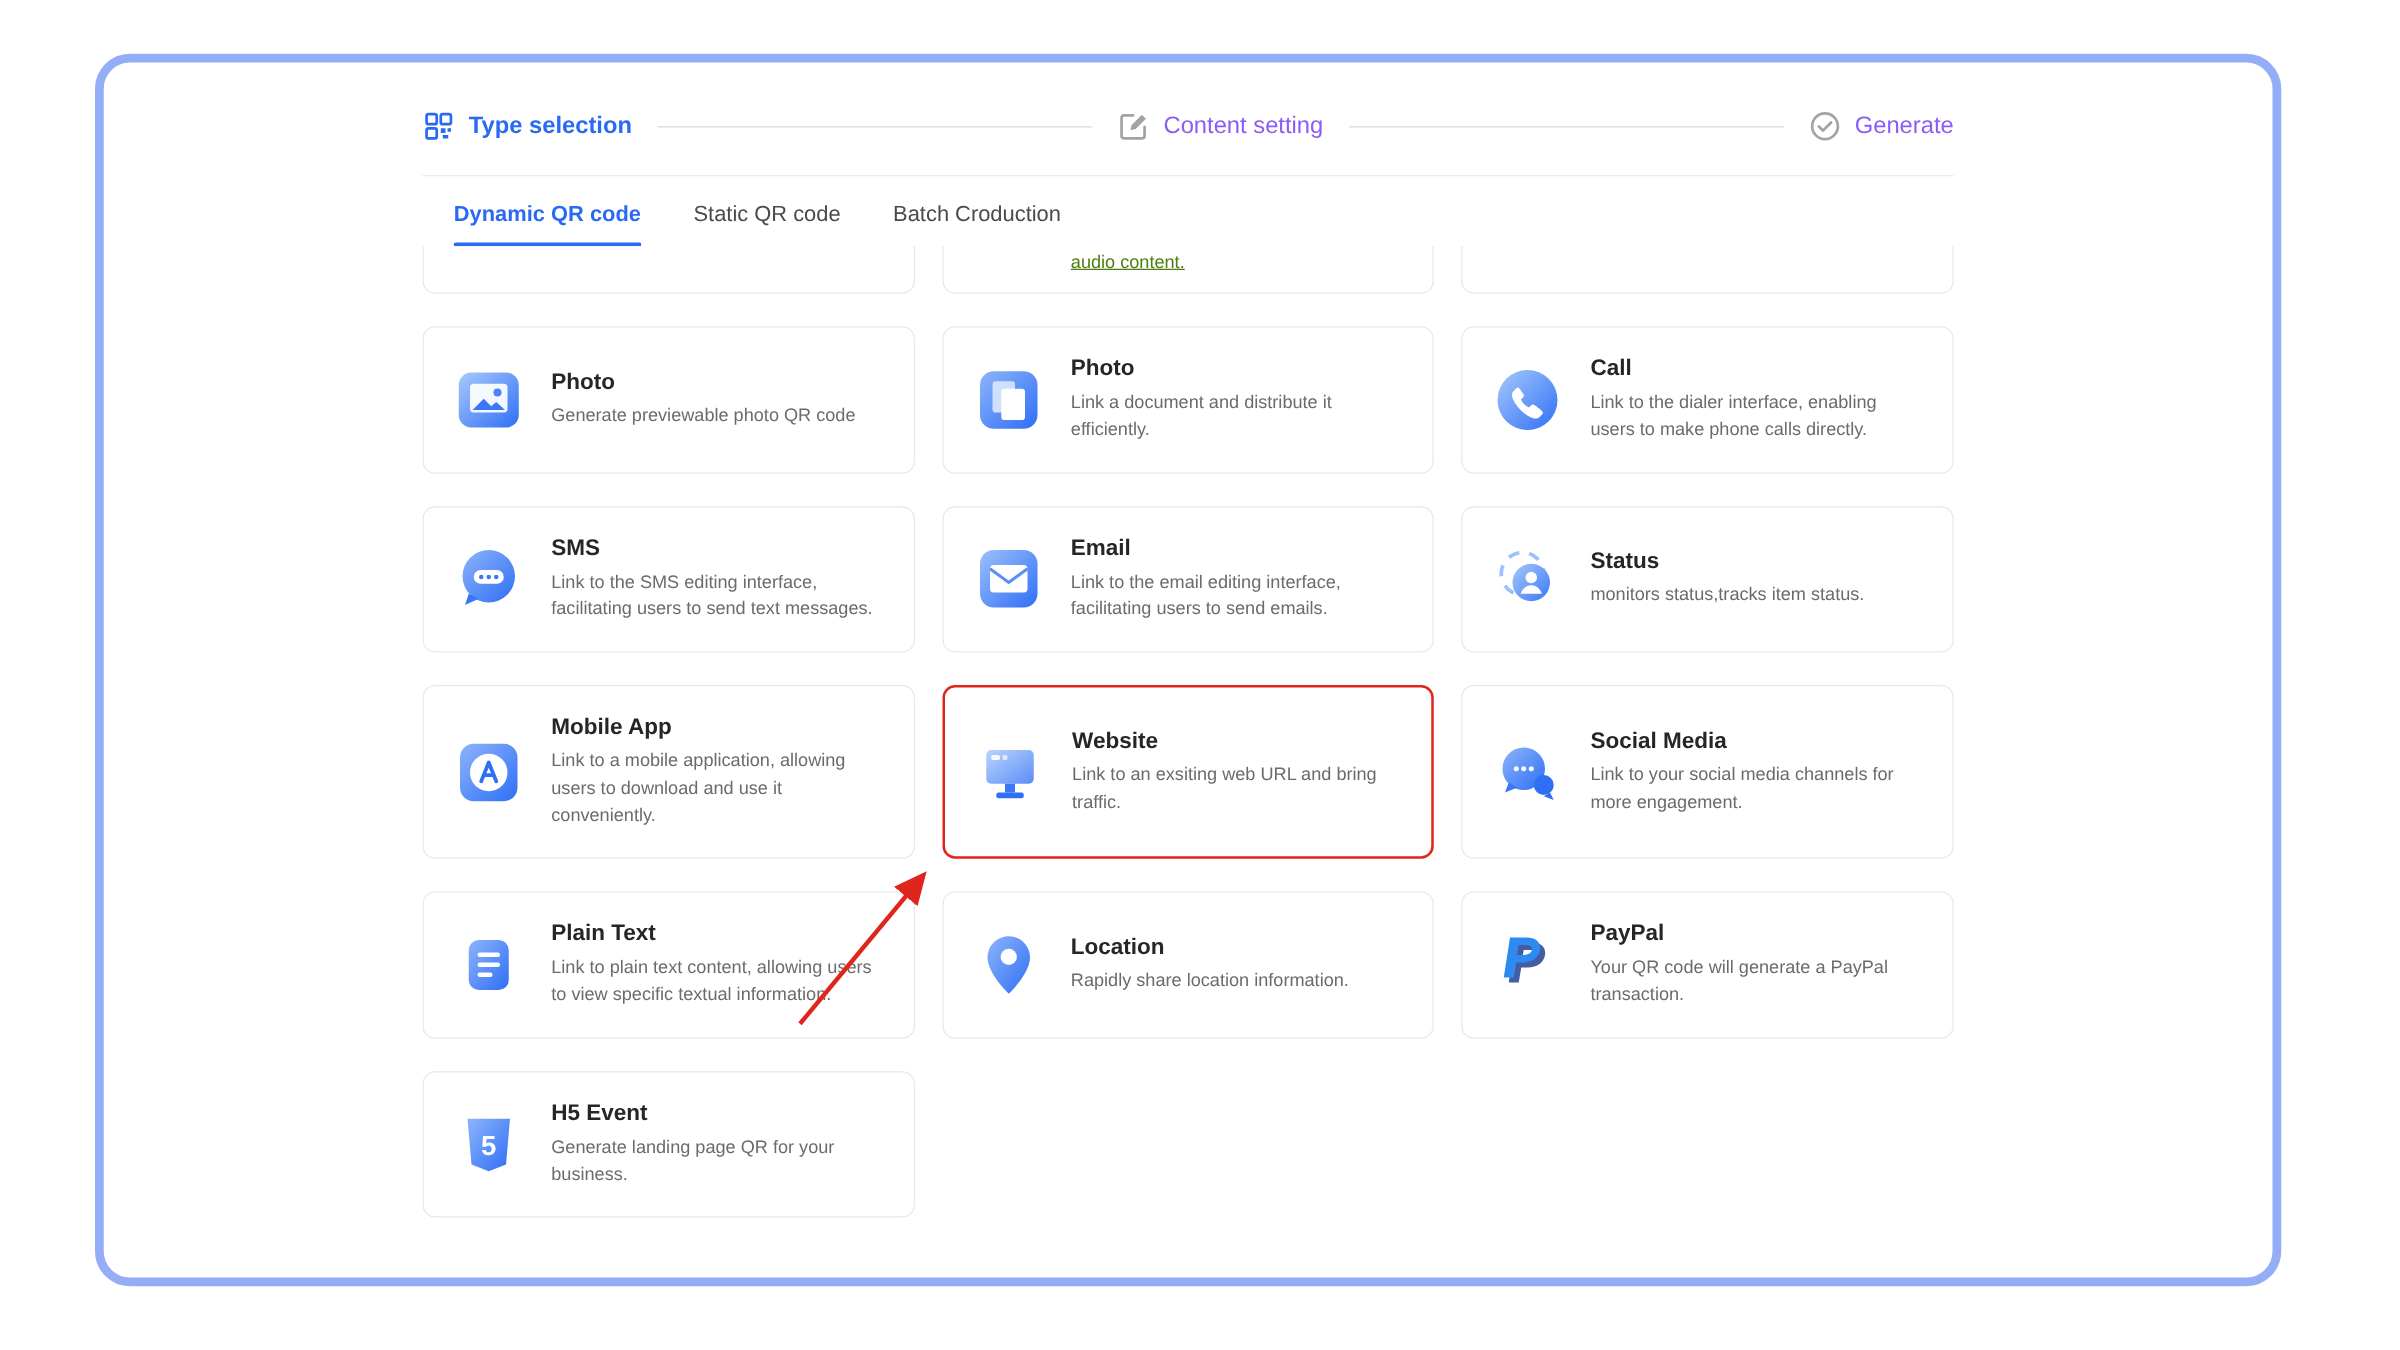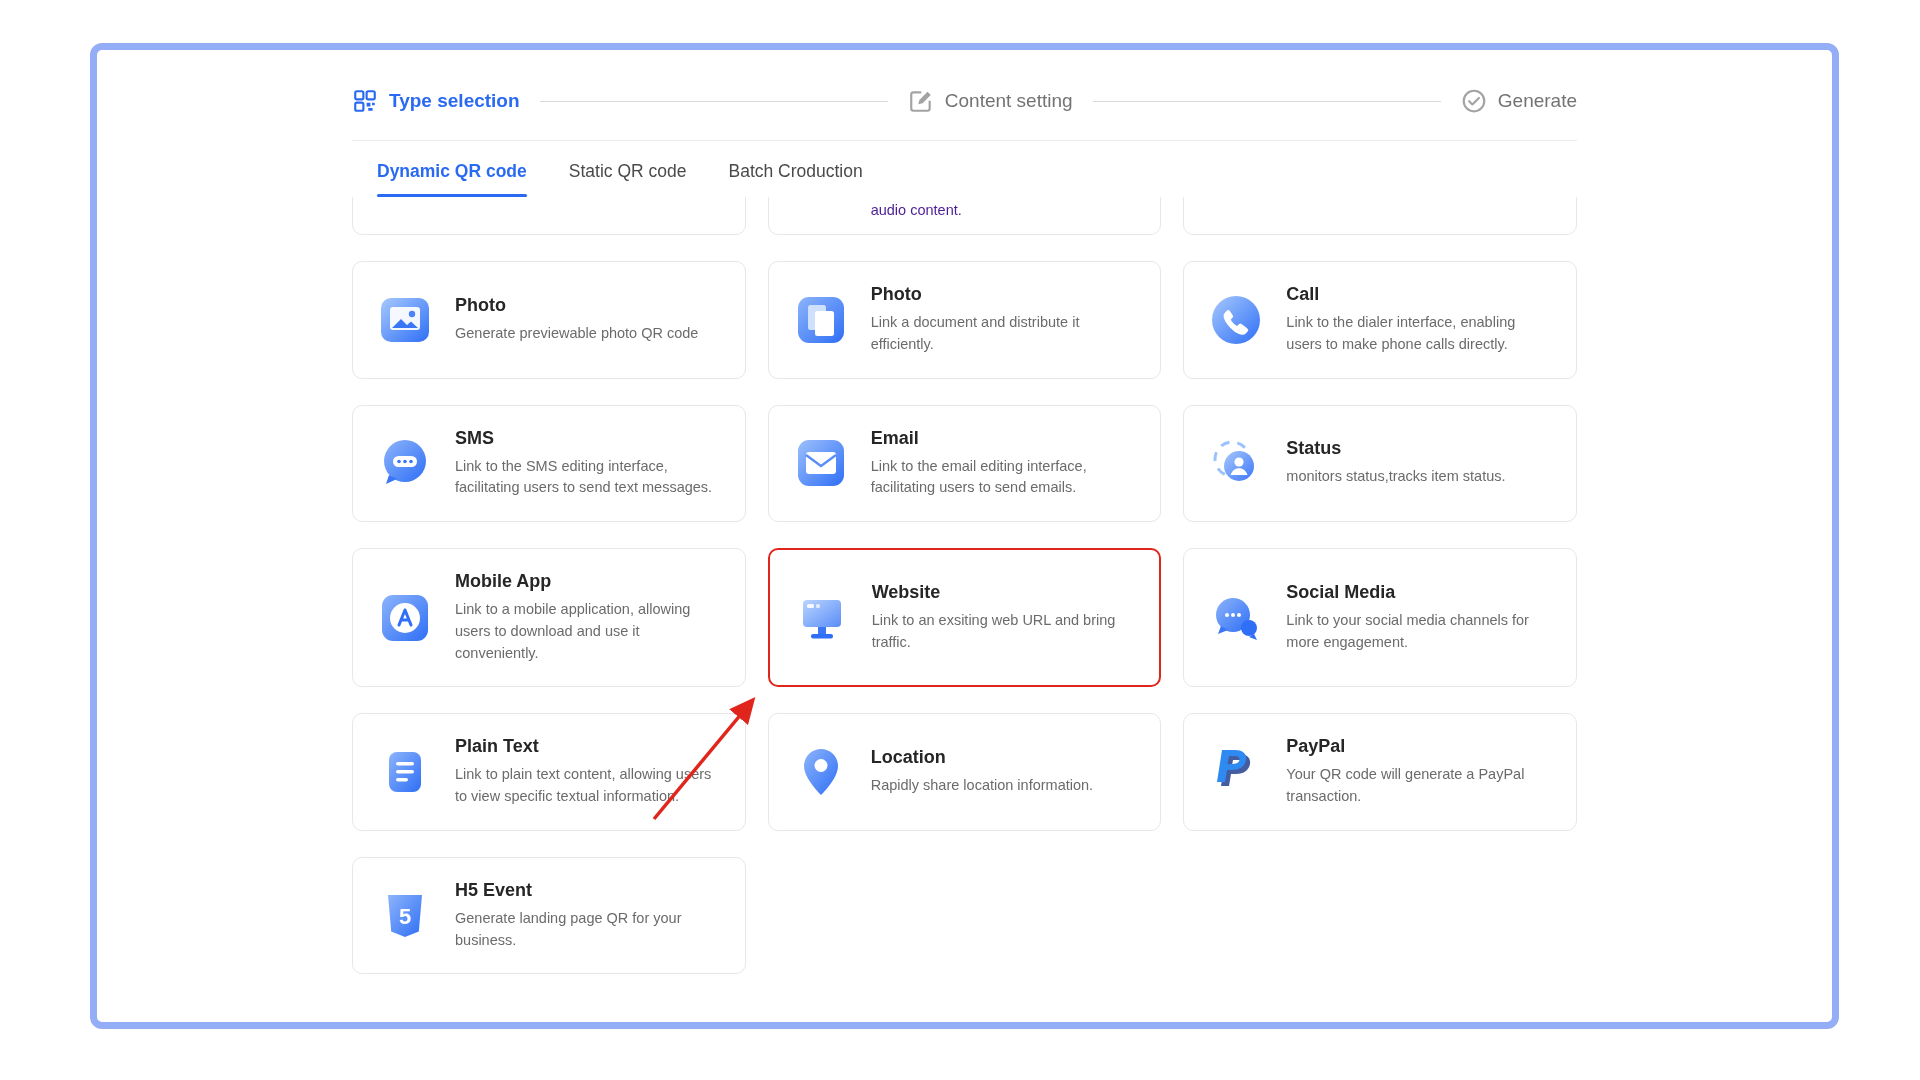--- a/index.html
+++ b/index.html
@@ -1,26 +1,26 @@
 <!DOCTYPE html>
 <html><head>
 <meta charset="utf-8">
 <style>
   * { margin:0; padding:0; box-sizing:border-box; }
   html,body { width:1920px; height:1080px; background:#ffffff;
     font-family:"Liberation Sans", sans-serif; overflow:hidden; }
 
-  .frame { position:absolute; left:90px; top:43px; width:1749px; height:986px;
-    background:#ffffff; border:7px solid #93aef7; border-radius:12px; overflow:hidden; }
+  .frame { position:absolute; left:76px; top:43px; width:1749px; height:986px;
+    background:#ffffff; border:7px solid #93aef7; border-radius:28px; overflow:hidden; }
 
   .content { width:1225px; margin:0 auto; }
 
   
   .stepper { display:flex; align-items:center; margin-top:38px; }
-  .step { display:flex; align-items:center; gap:11px; font-size:19px; color:#737373; white-space:nowrap; }
+  .step { display:flex; align-items:center; gap:11px; font-size:19px; color:#8b5cf6; white-space:nowrap; }
   .step.active { color:#2a6af2; font-weight:bold; }
   .step-icon { width:26px; height:26px; display:inline-block; }
   .step-icon svg { width:100%; height:100%; display:block; }
   .step-line { flex:1; height:1px; background:#d9d9d9; margin:0 20px; }
 
   .divider { height:1px; background:#ececec; margin-top:26px; }
 
   
   .tabs { display:flex; gap:42px; padding:0 25px; }
   .tab { padding:20px 0 15px; font-size:17.5px; color:#4a4a4a; position:relative; cursor:pointer; }
@@ -36,21 +36,21 @@
   .card { background:#ffffff; border:1px solid #e7e7e7; border-radius:10px;
     padding:22px 24px; display:flex; align-items:center; gap:22px; position:relative; }
   .card.partial { height:126px; }
   .card--highlighted { border:2.5px solid #e0261c;justify-content:center; }
 
   .card-icon { width:56px; height:56px; flex:none; }
   .card-icon svg { width:100%; height:100%; display:block; }
   .card-title { font-size:18px; font-weight:bold; color:#262626; margin-bottom:7px; }
   .card-desc { font-size:14.5px; color:#6b6b6b; line-height:1.5; }
   .partial-text { position:absolute; left:102px; bottom:16px;
-    font-size:14.5px; color:#4c1d95; }
+    font-size:14.5px; color:#4d7c0f;text-decoration:underline; }
 
   .annot-arrow { position:absolute; left:-128px; bottom:-148px; width:132px; height:148px;
     z-index:6; pointer-events:none; overflow:visible; }
 </style>
 </head>
 <body>
 
 <div class="frame">
   <div class="content">
 

